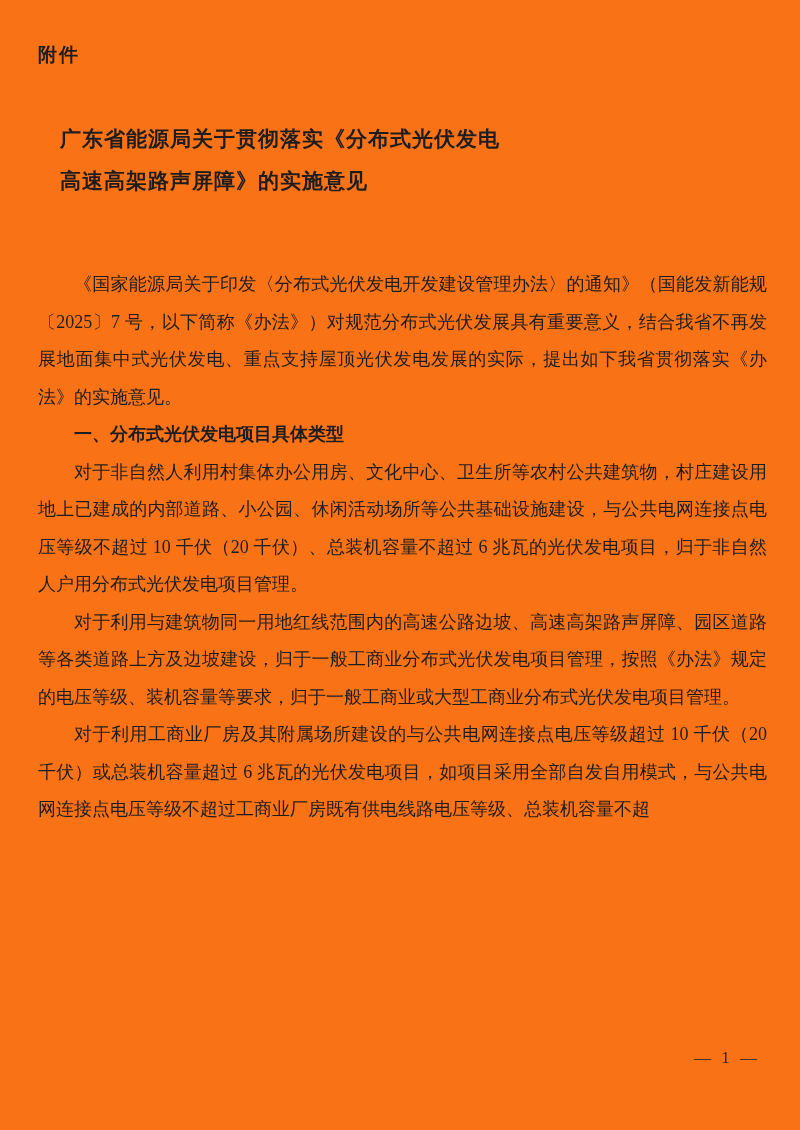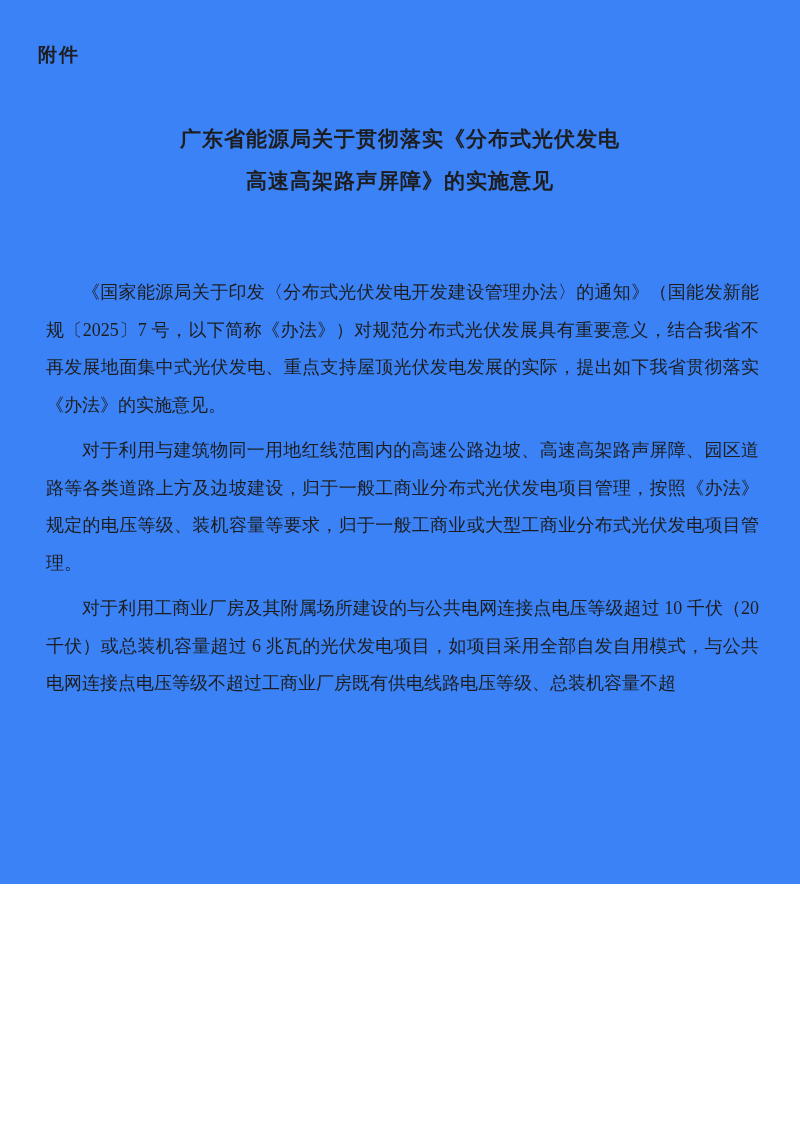--- a/index.html
+++ b/index.html
@@ -3,61 +3,60 @@
 <meta charset="utf-8">
 <style>
   html, body {
     margin: 0;
     padding: 0;
     background: #ffffff;
   }
   .page {
     position: relative;
     width: 800px;
-    height: 884px;
-    background: #3b82f6;
+    height: 1130px;
+    background: #f97316;
     color: #1d1d1f;
     overflow: hidden;
     margin: 0 auto;
   }
   .attachment {
     position: absolute;
     top: 42px;
     left: 38px;
     font-family: "Liberation Sans", "DejaVu Sans", sans-serif;
     font-weight: bold;
     font-size: 19px;
     letter-spacing: 2px;
   }
   .doc-title {
     position: absolute;
     top: 118px;
     left: 60px;
     right: 60px;
-    text-align: center;
     font-family: "Liberation Sans", "DejaVu Sans", sans-serif;
     font-weight: bold;
     font-size: 21px;
     line-height: 41.5px;
     letter-spacing: 1px;
   }
   .doc-body {
     position: absolute;
     top: 266px;
     left: 38px;
     right: 33px;
     height: 754px;
     overflow: hidden;
     font-family: "Liberation Serif", "DejaVu Serif", serif;
     font-size: 18px;
     line-height: 37.5px;
     text-align: justify;
   }
   .para {
-    margin: 8px;
+    margin: 0;
     text-indent: 2em;
   }
   .para.heading {
     font-family: "Liberation Sans", "DejaVu Sans", sans-serif;
     font-weight: bold;
   }
   .page-footer {
     position: absolute;
     top: 1048px;
     right: 40px;
@@ -74,19 +73,21 @@
 
   <div class="attachment">附件</div>
 
   <div class="doc-title">
     <div class="title-line">广东省能源局关于贯彻落实《分布式光伏发电</div>
     <div class="title-line">高速高架路声屏障》的实施意见</div>
   </div>
 
   <div class="doc-body">
     <p class="para">《国家能源局关于印发〈分布式光伏发电开发建设管理办法〉的通知》（国能发新能规〔2025〕7 号，以下简称《办法》）对规范分布式光伏发展具有重要意义，结合我省不再发展地面集中式光伏发电、重点支持屋顶光伏发电发展的实际，提出如下我省贯彻落实《办法》的实施意见。</p>
+    <p class="para heading">一、分布式光伏发电项目具体类型</p>
+    <p class="para">对于非自然人利用村集体办公用房、文化中心、卫生所等农村公共建筑物，村庄建设用地上已建成的内部道路、小公园、休闲活动场所等公共基础设施建设，与公共电网连接点电压等级不超过 10 千伏（20 千伏）、总装机容量不超过 6 兆瓦的光伏发电项目，归于非自然人户用分布式光伏发电项目管理。</p>
     <p class="para">对于利用与建筑物同一用地红线范围内的高速公路边坡、高速高架路声屏障、园区道路等各类道路上方及边坡建设，归于一般工商业分布式光伏发电项目管理，按照《办法》规定的电压等级、装机容量等要求，归于一般工商业或大型工商业分布式光伏发电项目管理。</p>
     <p class="para">对于利用工商业厂房及其附属场所建设的与公共电网连接点电压等级超过 10 千伏（20 千伏）或总装机容量超过 6 兆瓦的光伏发电项目，如项目采用全部自发自用模式，与公共电网连接点电压等级不超过工商业厂房既有供电线路电压等级、总装机容量不超</p>
   </div>
 
   <div class="page-footer">— 1 —</div>
 
 </div>
 
 </body></html>

